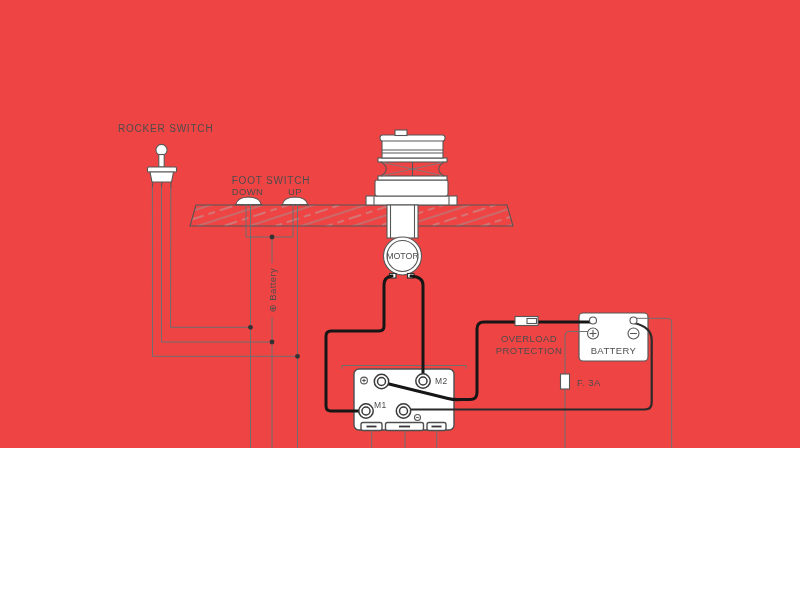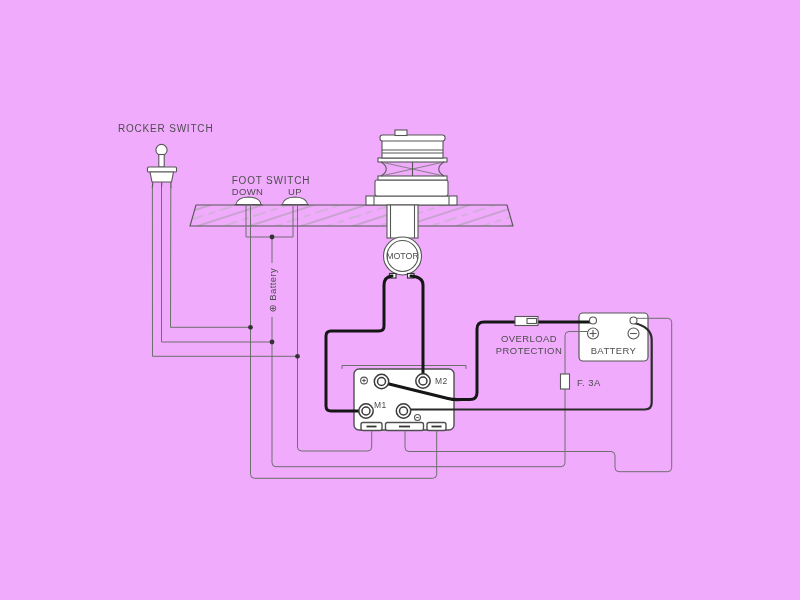--- a/index.html
+++ b/index.html
@@ -1,16 +1,16 @@
 <!DOCTYPE html>
 <html><head>
 <meta charset="utf-8">
 <style>
   html,body{margin:0;padding:0;background:#fff;}
-  #stage{position:relative;width:800px;height:600px;background:#f0abfc;overflow:hidden;
+  #stage{position:relative;width:800px;height:448px;background:#ef4444;overflow:hidden;
          font-family:"Liberation Sans",sans-serif;}
   svg text{fill:#4d4d4d;font-family:"Liberation Sans",sans-serif;}
   .lbl{font-size:10px;letter-spacing:0.8px;}
   .lbl-sm{font-size:9.5px;letter-spacing:0.4px;}
   .lbl-xs{font-size:8.5px;letter-spacing:0.3px;}
   .thin{stroke:#6e6e6e;stroke-width:1;fill:none;}
   .thick{stroke:#161616;stroke-width:3;fill:none;stroke-linecap:round;}
   .med{stroke:#2a2a2a;stroke-width:2.2;fill:none;stroke-linecap:round;}
   .sym{stroke:#565656;stroke-width:1.1;fill:#fff;}
   .symnf{stroke:#565656;stroke-width:1.1;fill:none;}

